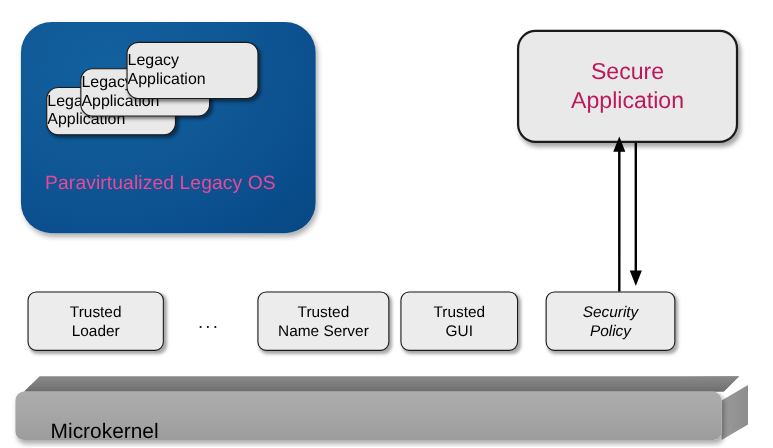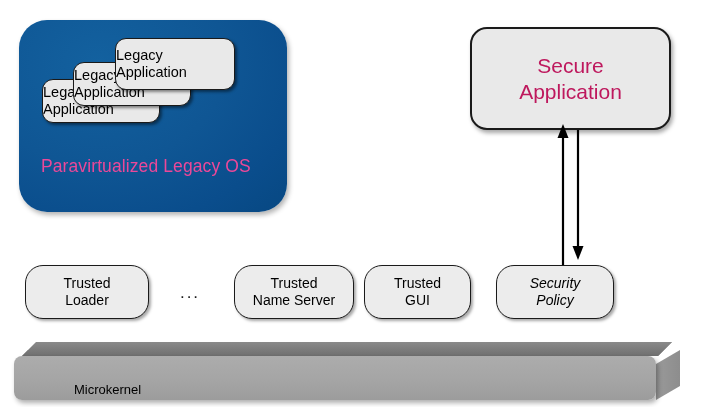--- a/index.html
+++ b/index.html
@@ -116,32 +116,31 @@
   
   .slab-services { left: 0px; top: 228px; width: 703px; height: 108px; }
 
   
   .slab-kernel { left: 0px; top: 340px; width: 703px; height: 64px; }
   .slab-kernel .slab-face { left: 14px; top: 16px; width: 642px; height: 44px; }
   .kernel-label {
     position: absolute;
     left: 32px;
     top: 26px;
-    font-size: 13px;
+    font-size: 19px;
     color: #000000;
     white-space: nowrap;
-    margin-left: 28px;
   }
 
   
   .svc-box {
     position: absolute;
     background: #ececec;
     border: 1.6px solid #1a1a1a;
-    border-radius: 18px;
+    border-radius: 8px;
     box-shadow: 2px 2px 3px rgba(0,0,0,0.35);
     box-sizing: border-box;
     top: 265px;
     height: 54px;
   }
   .svc-box .txt {
     position: absolute;
     left: 0; right: 0;
     top: 50%;
     transform: translateY(-50%);

